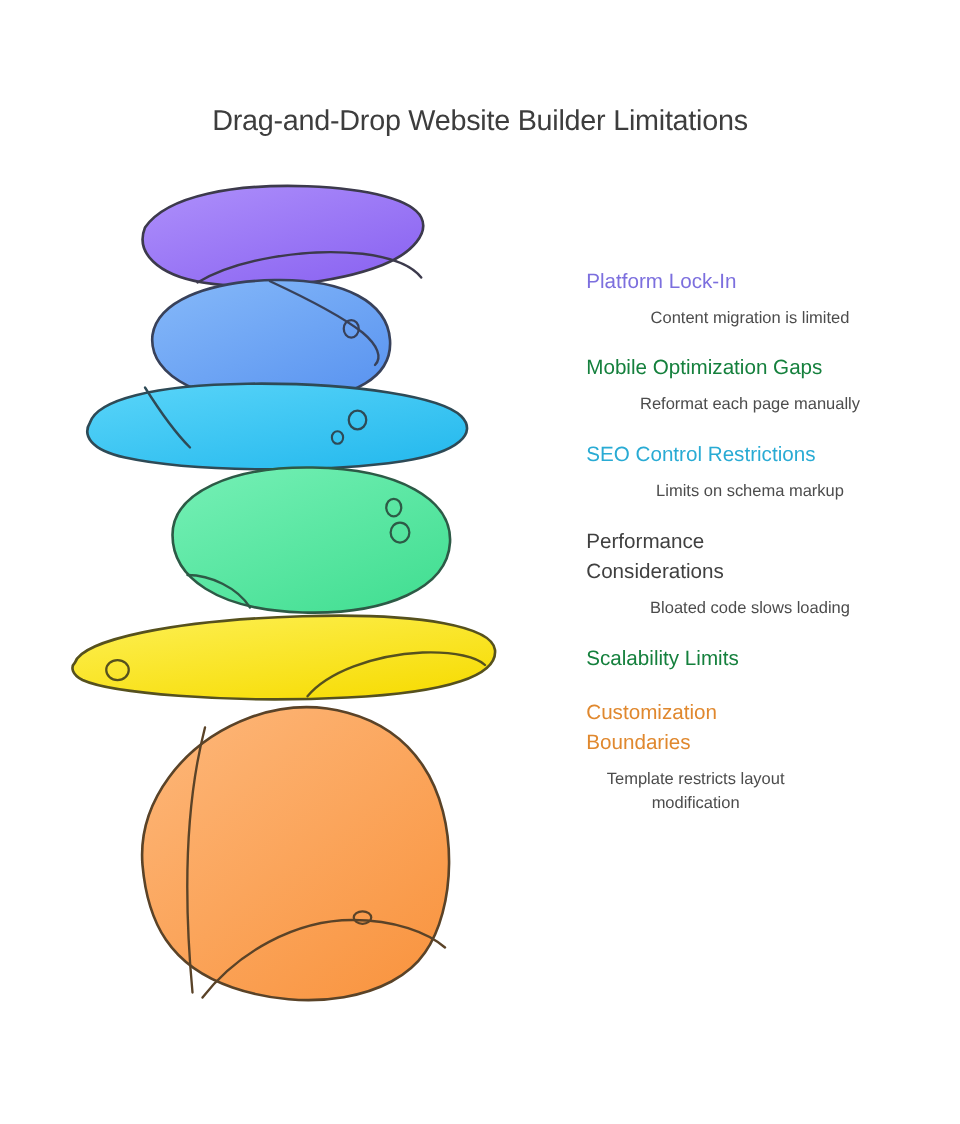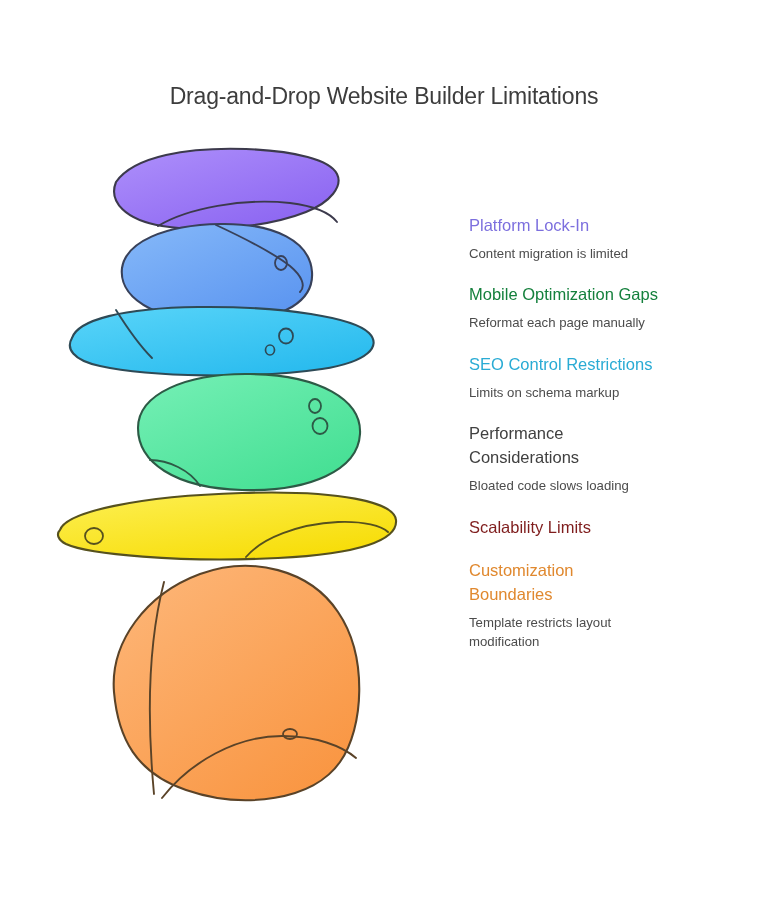--- a/index.html
+++ b/index.html
@@ -57,20 +57,21 @@
     font-size: 16.5px;
     font-weight: normal;
     line-height: 1.45;
     margin-bottom: 7px;
   }
 
   .legend-desc {
     font-size: 13.2px;
     color: #4c4c4c;
     line-height: 1.4;
+    text-align: center;
   }
 </style>
 </head>
 <body>
 
 <div id="page">
 
   <h1 id="title">Drag-and-Drop Website Builder Limitations</h1>
 
   <div id="stack">
@@ -168,21 +169,21 @@
       <div class="legend-heading" style="color:#29ABD4">SEO Control Restrictions</div>
       <div class="legend-desc">Limits on schema markup</div>
     </div>
 
     <div class="legend-item">
       <div class="legend-heading" style="color:#404040; max-width:170px">Performance Considerations</div>
       <div class="legend-desc">Bloated code slows loading</div>
     </div>
 
     <div class="legend-item">
-      <div class="legend-heading" style="color:#7f1d1d">Scalability Limits</div>
+      <div class="legend-heading" style="color:#15803d">Scalability Limits</div>
     </div>
 
     <div class="legend-item">
       <div class="legend-heading" style="color:#E0882E; max-width:150px">Customization Boundaries</div>
       <div class="legend-desc" style="max-width:175px">Template restricts layout modification</div>
     </div>
 
   </div>
 </div>
 

